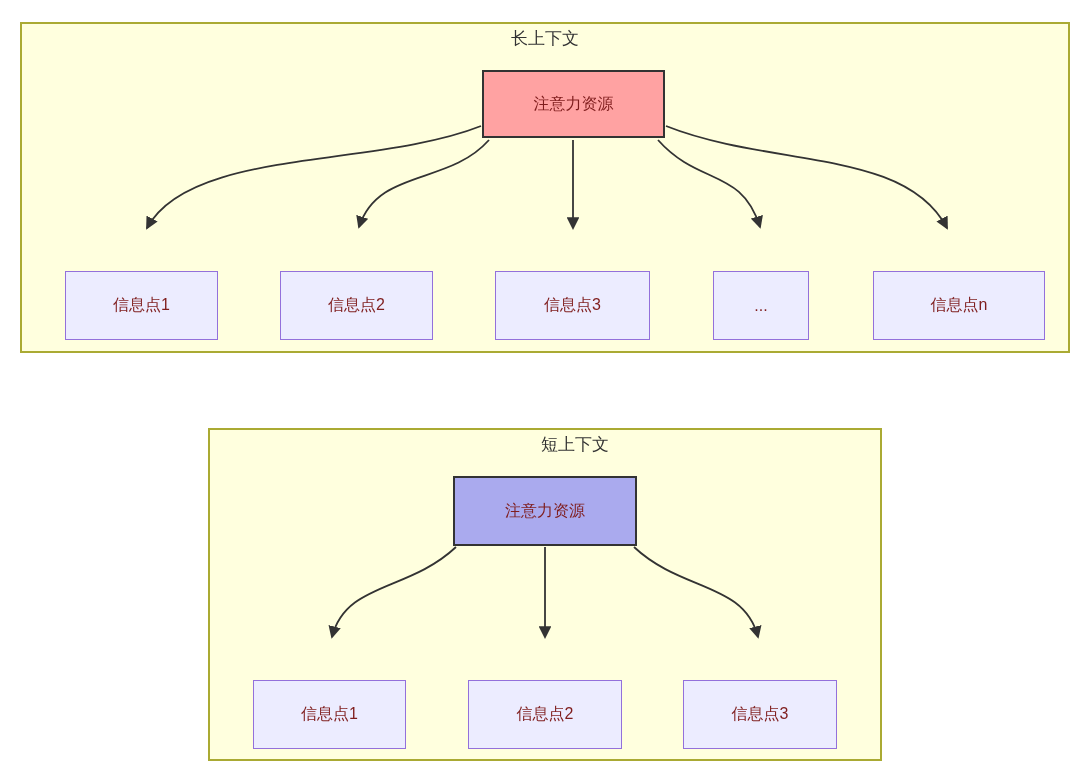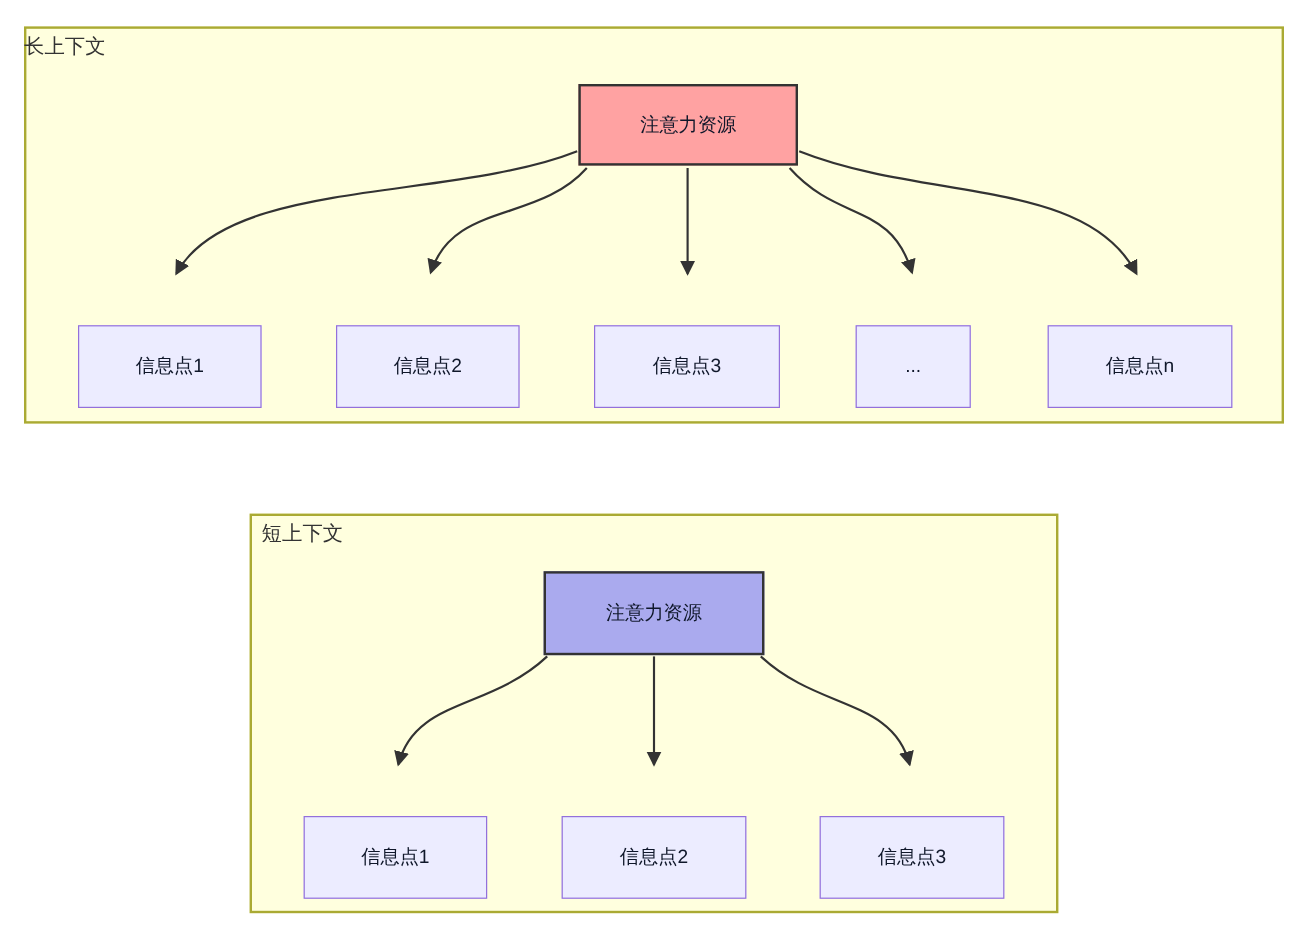--- a/index.html
+++ b/index.html
@@ -18,53 +18,53 @@
   .panel {
     position: absolute;
     box-sizing: border-box;
     border: 2px solid #aaaa33;
     background: #ffffde;
   }
   #long-panel  { left: 20px;  top: 22px;  width: 1050px; height: 331px; }
   #short-panel { left: 208px; top: 428px; width: 674px;  height: 333px; }
   .panel-title {
     position: absolute;
-    text-align: left;
+    text-align: center;
     font-size: 17px;
     color: #333333;
     font-weight: 400;
   }
   #long-title  { left: 20px;  top: 27px;  width: 1050px; }
-  #short-title { left: 192px; top: 433px; width: 674px; padding-left: 26px; }
+  #short-title { left: 212px; top: 433px; width: 674px; padding-left: 26px; }
   .node {
     position: absolute;
     box-sizing: border-box;
     display: flex;
     align-items: center;
     justify-content: center;
     font-size: 16px;
-    color: #0f172a;
+    color: #7f1d1d;
     text-align: center;
   }
   .attention {
     border: 2px solid #333333;
   }
   #attn-long  { left: 482px; top: 70px;  width: 183px; height: 68px; background: #ffa2a2; }
   #attn-short { left: 453px; top: 476px; width: 184px; height: 70px; background: #aaaaee; }
   .info {
     background: #ececff;
     border: 1.5px solid #9370db;
     margin-top: 36px;
   }
   
   #l-n1 { left: 65px;  top: 235px; width: 153px; height: 69px; }
   #l-n2 { left: 280px; top: 235px; width: 153px; height: 69px; }
   #l-n3 { left: 495px; top: 235px; width: 155px; height: 69px; }
   #l-n4 { left: 713px; top: 235px; width: 96px;  height: 69px; }
-  #l-n5 { left: 873px; top: 235px; width: 154px; height: 69px; }
+  #l-n5 { left: 873px; top: 235px; width: 172px; height: 69px; }
   
   #s-n1 { left: 253px; top: 644px; width: 153px; height: 69px; }
   #s-n2 { left: 468px; top: 644px; width: 154px; height: 69px; }
   #s-n3 { left: 683px; top: 644px; width: 154px; height: 69px; }
   #edges {
     position: absolute;
     left: 0; top: 0;
     width: 1080px;
     height: 774px;
     pointer-events: none;

